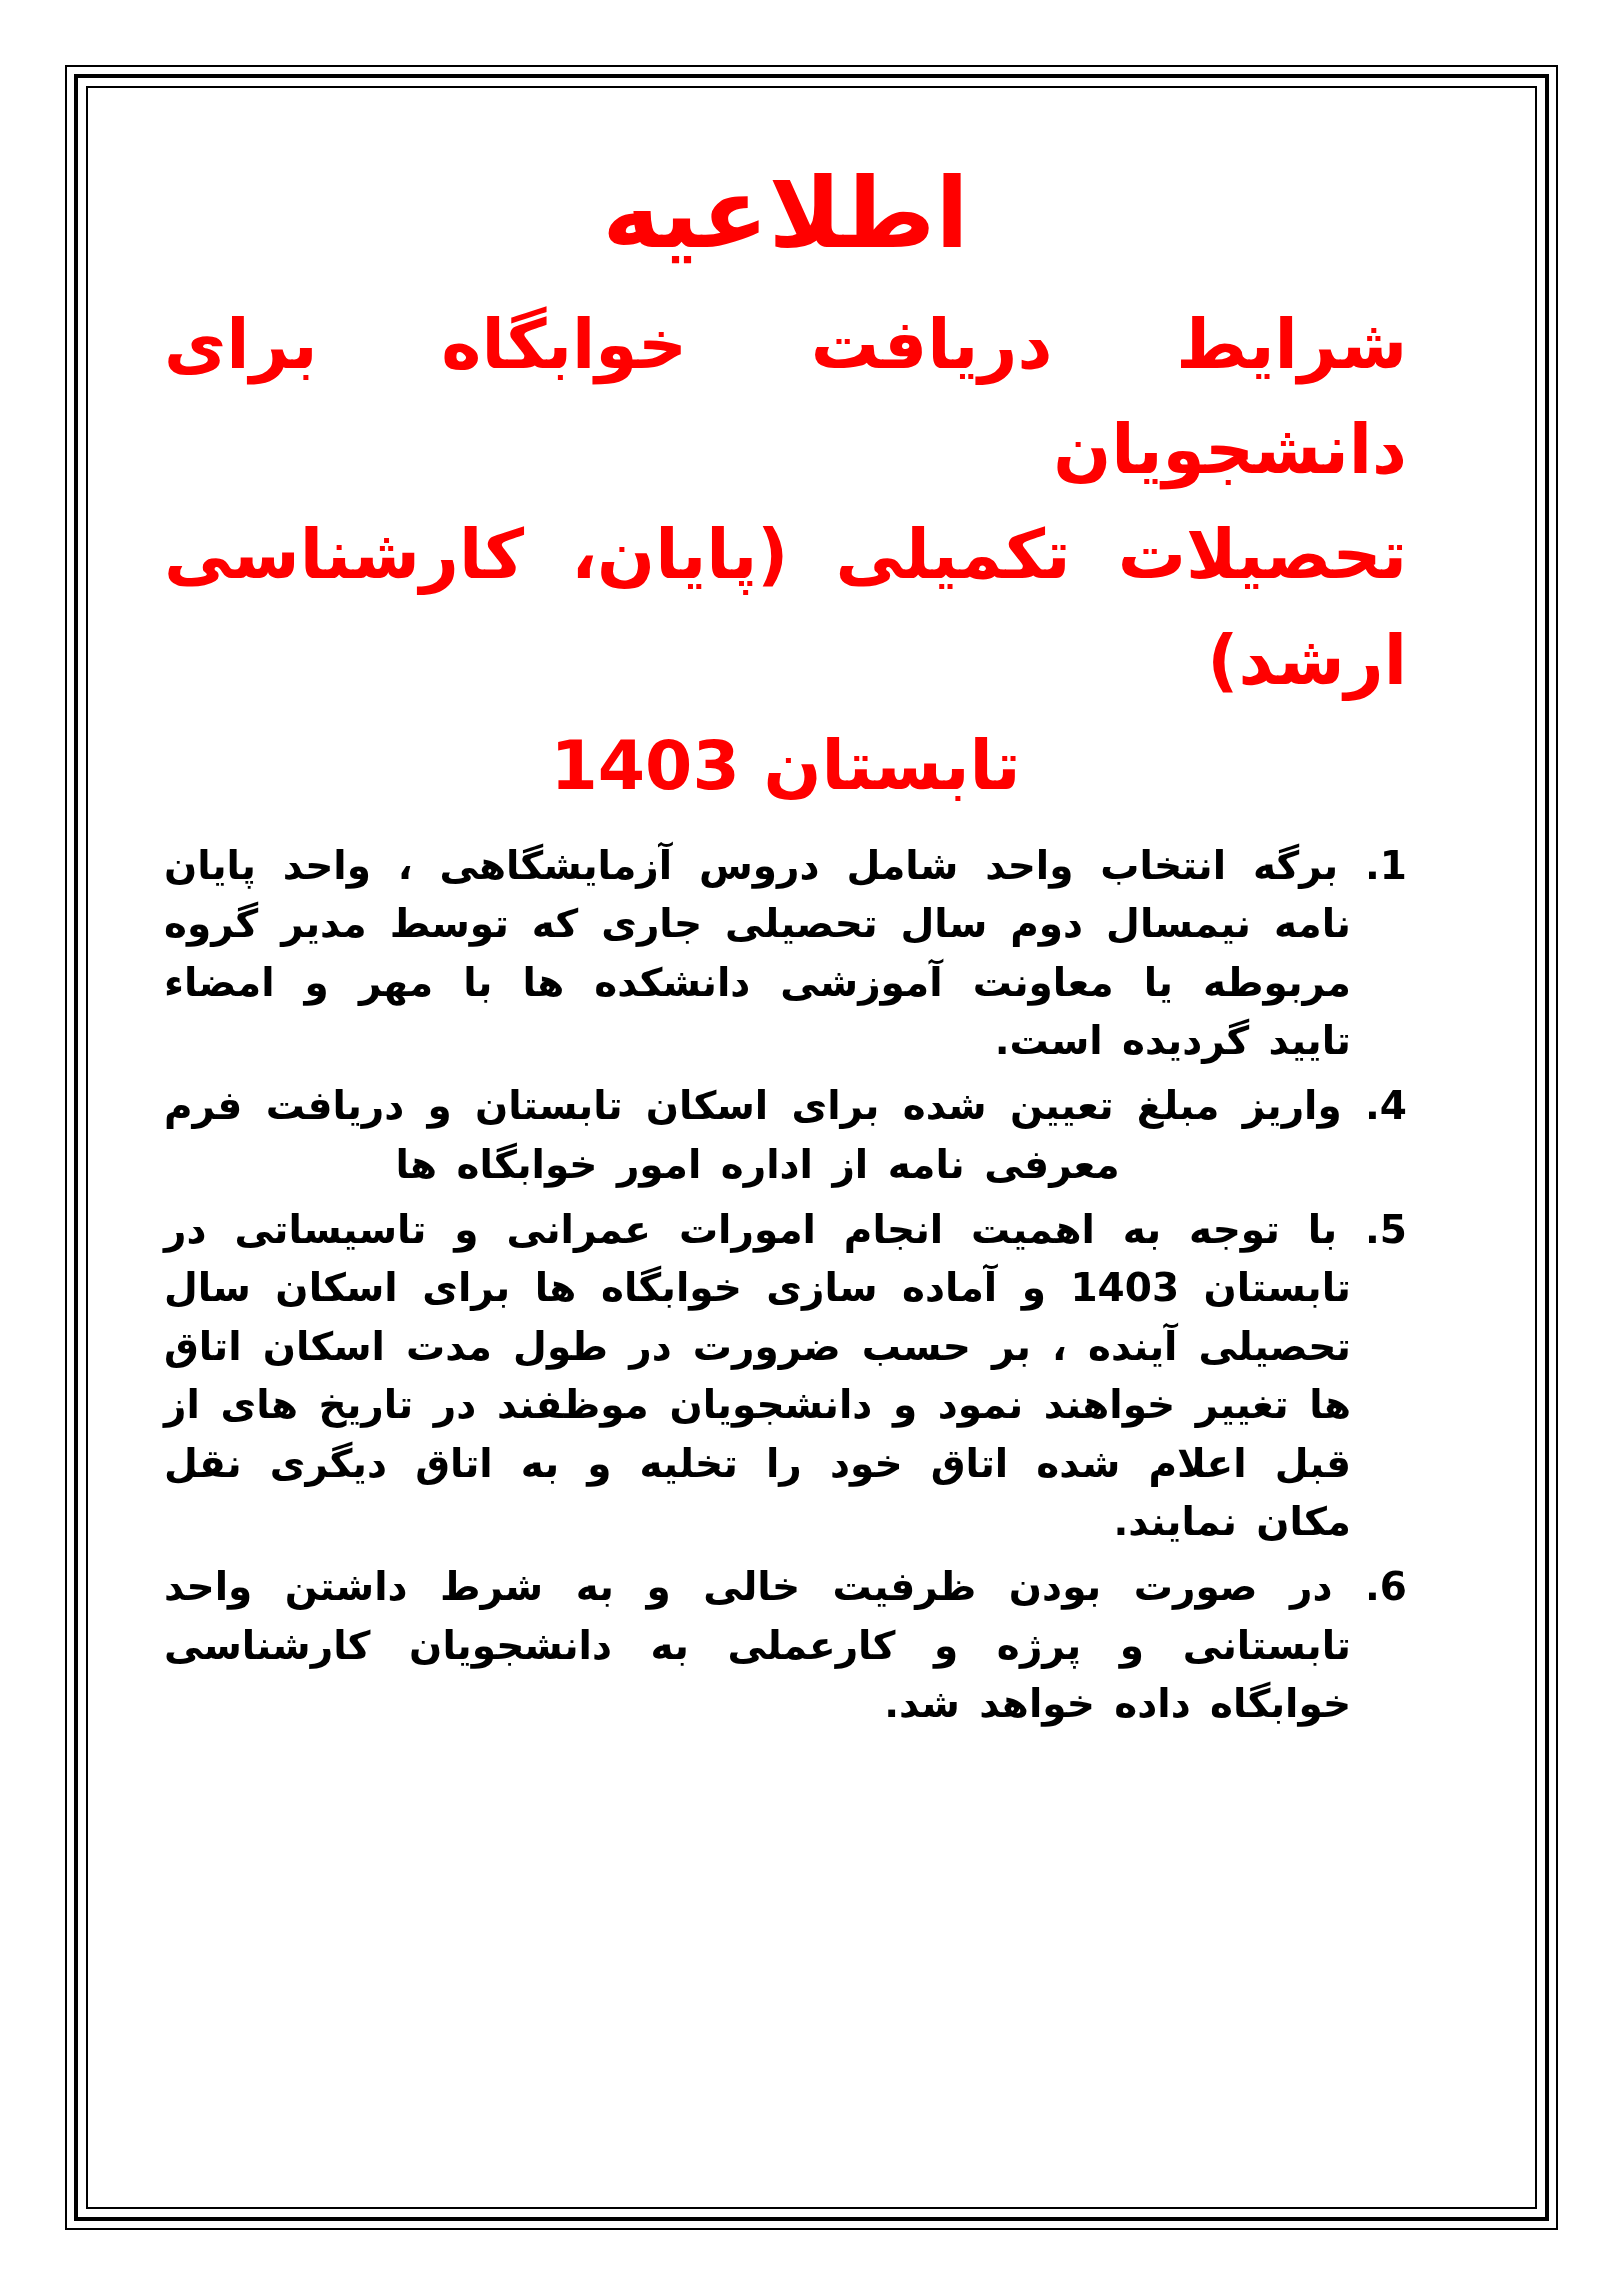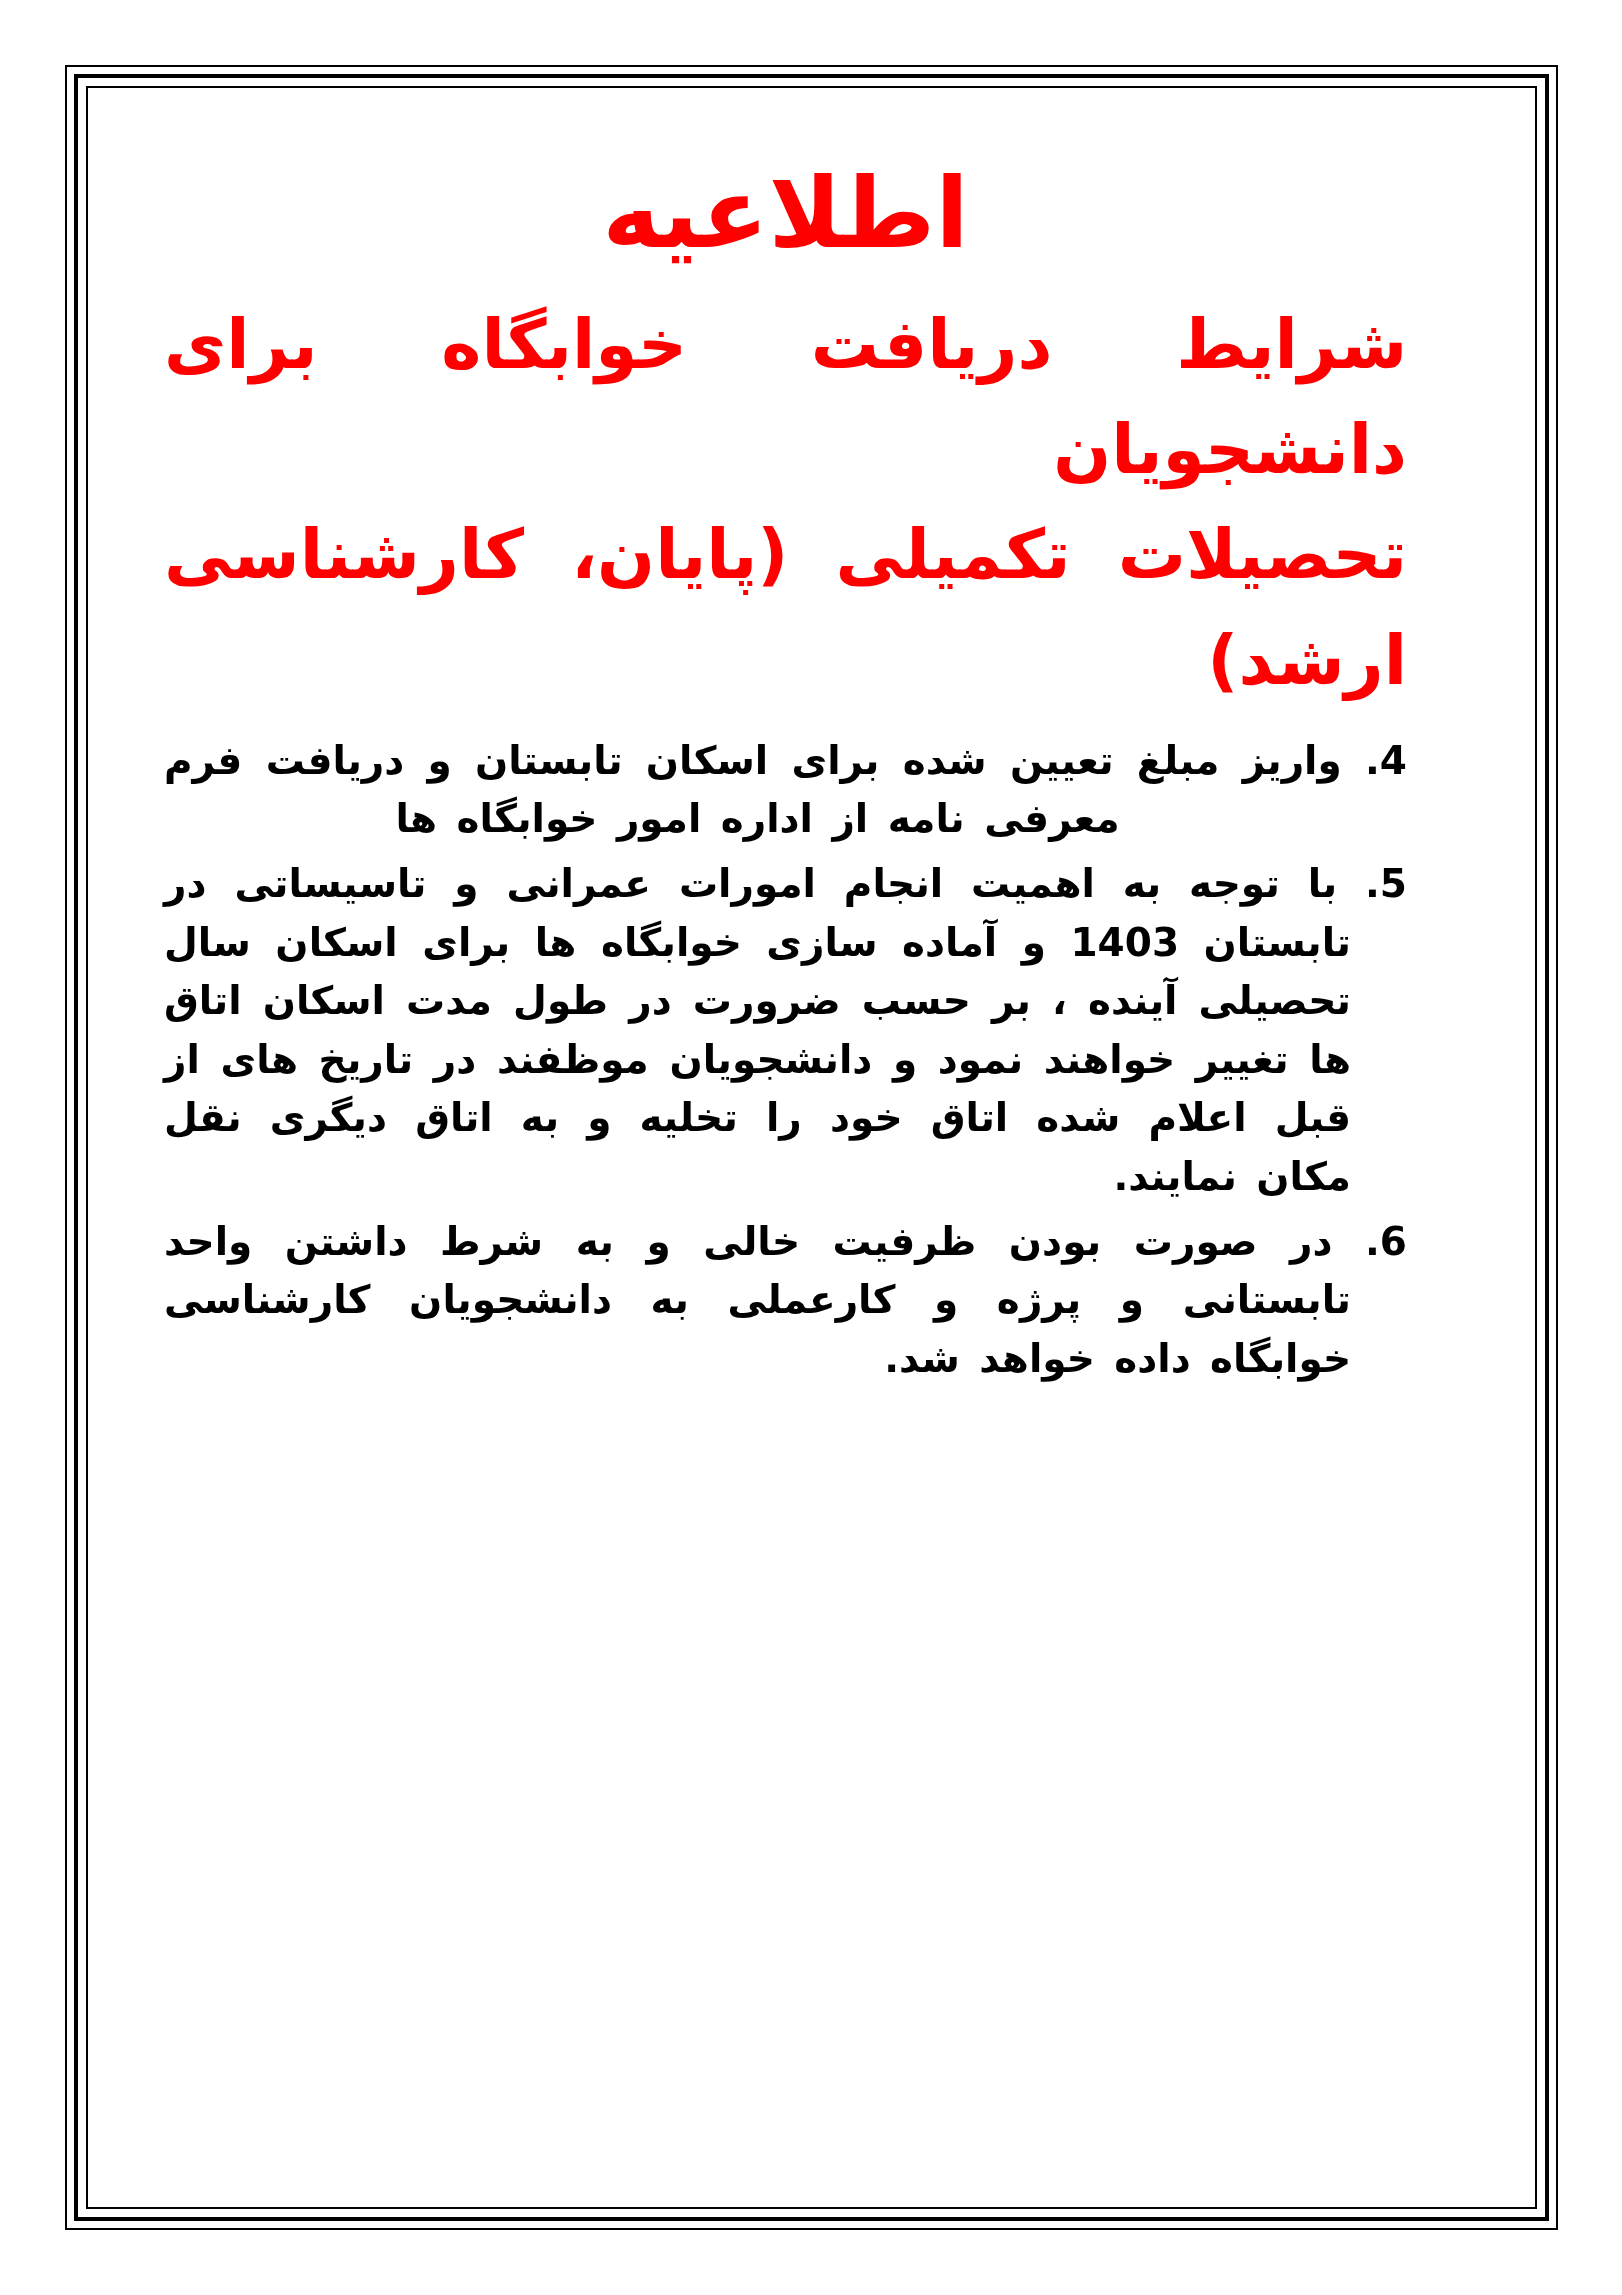--- a/index.html
+++ b/index.html
@@ -59,24 +59,26 @@
   <div class="frame frame-outer"></div>
   <div class="frame frame-thick"></div>
   <div class="frame frame-inner"></div>
 
   <div class="content">
     <h1 class="title">اطلاعیه</h1>
 
     <div class="subtitle">
       <div class="subtitle-line">شرایط دریافت خوابگاه برای دانشجویان</div>
       <div class="subtitle-line">تحصیلات تکمیلی (پایان، کارشناسی ارشد)</div>
+      <div class="subtitle-line last">تابستان 1403</div>
     </div>
 
 
     <div class="items" id="items-list">
+        <p class="item"><span class="num">1.</span> برگه انتخاب واحد شامل دروس آزمایشگاهی ، واحد پایان نامه نیمسال دوم سال تحصیلی جاری که توسط مدیر گروه مربوطه یا معاونت آموزشی دانشکده ها با مهر و امضاء تایید گردیده است.</p>
         <p class="item center-last"><span class="num">4.</span> واریز مبلغ تعیین شده برای اسکان تابستان و دریافت فرم معرفی نامه از اداره امور خوابگاه ها</p>
         <p class="item"><span class="num">5.</span> با توجه به اهمیت انجام امورات عمرانی و تاسیساتی در تابستان 1403 و آماده سازی خوابگاه ها برای اسکان سال تحصیلی آینده ، بر حسب ضرورت در طول مدت اسکان اتاق ها تغییر خواهند نمود و دانشجویان موظفند در تاریخ های از قبل اعلام شده اتاق خود را تخلیه و به اتاق دیگری نقل مکان نمایند.</p>
         <p class="item"><span class="num">6.</span> در صورت بودن ظرفیت خالی و به شرط داشتن واحد تابستانی و پرژه و کارعملی به دانشجویان کارشناسی خوابگاه داده خواهد شد.</p>
       </div>
 
   </div>
 </div>
 
 
 </body></html>

